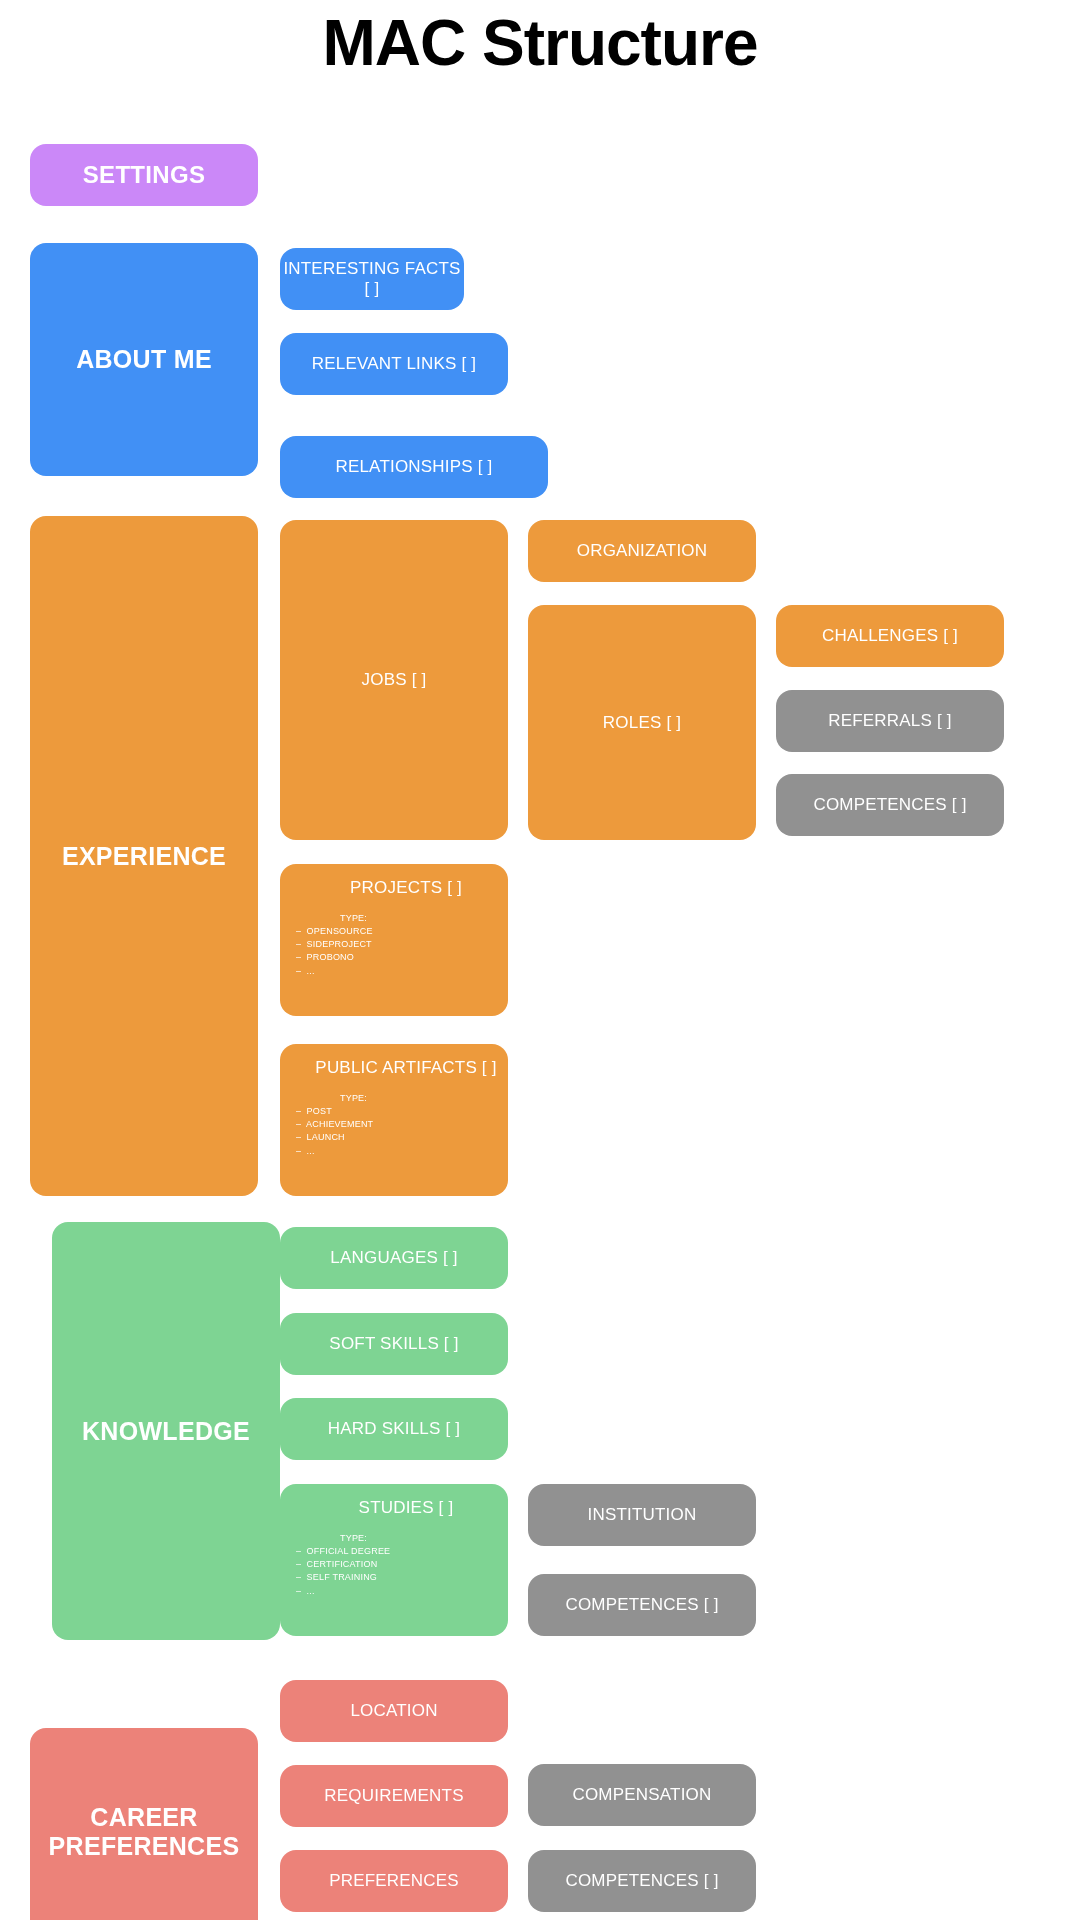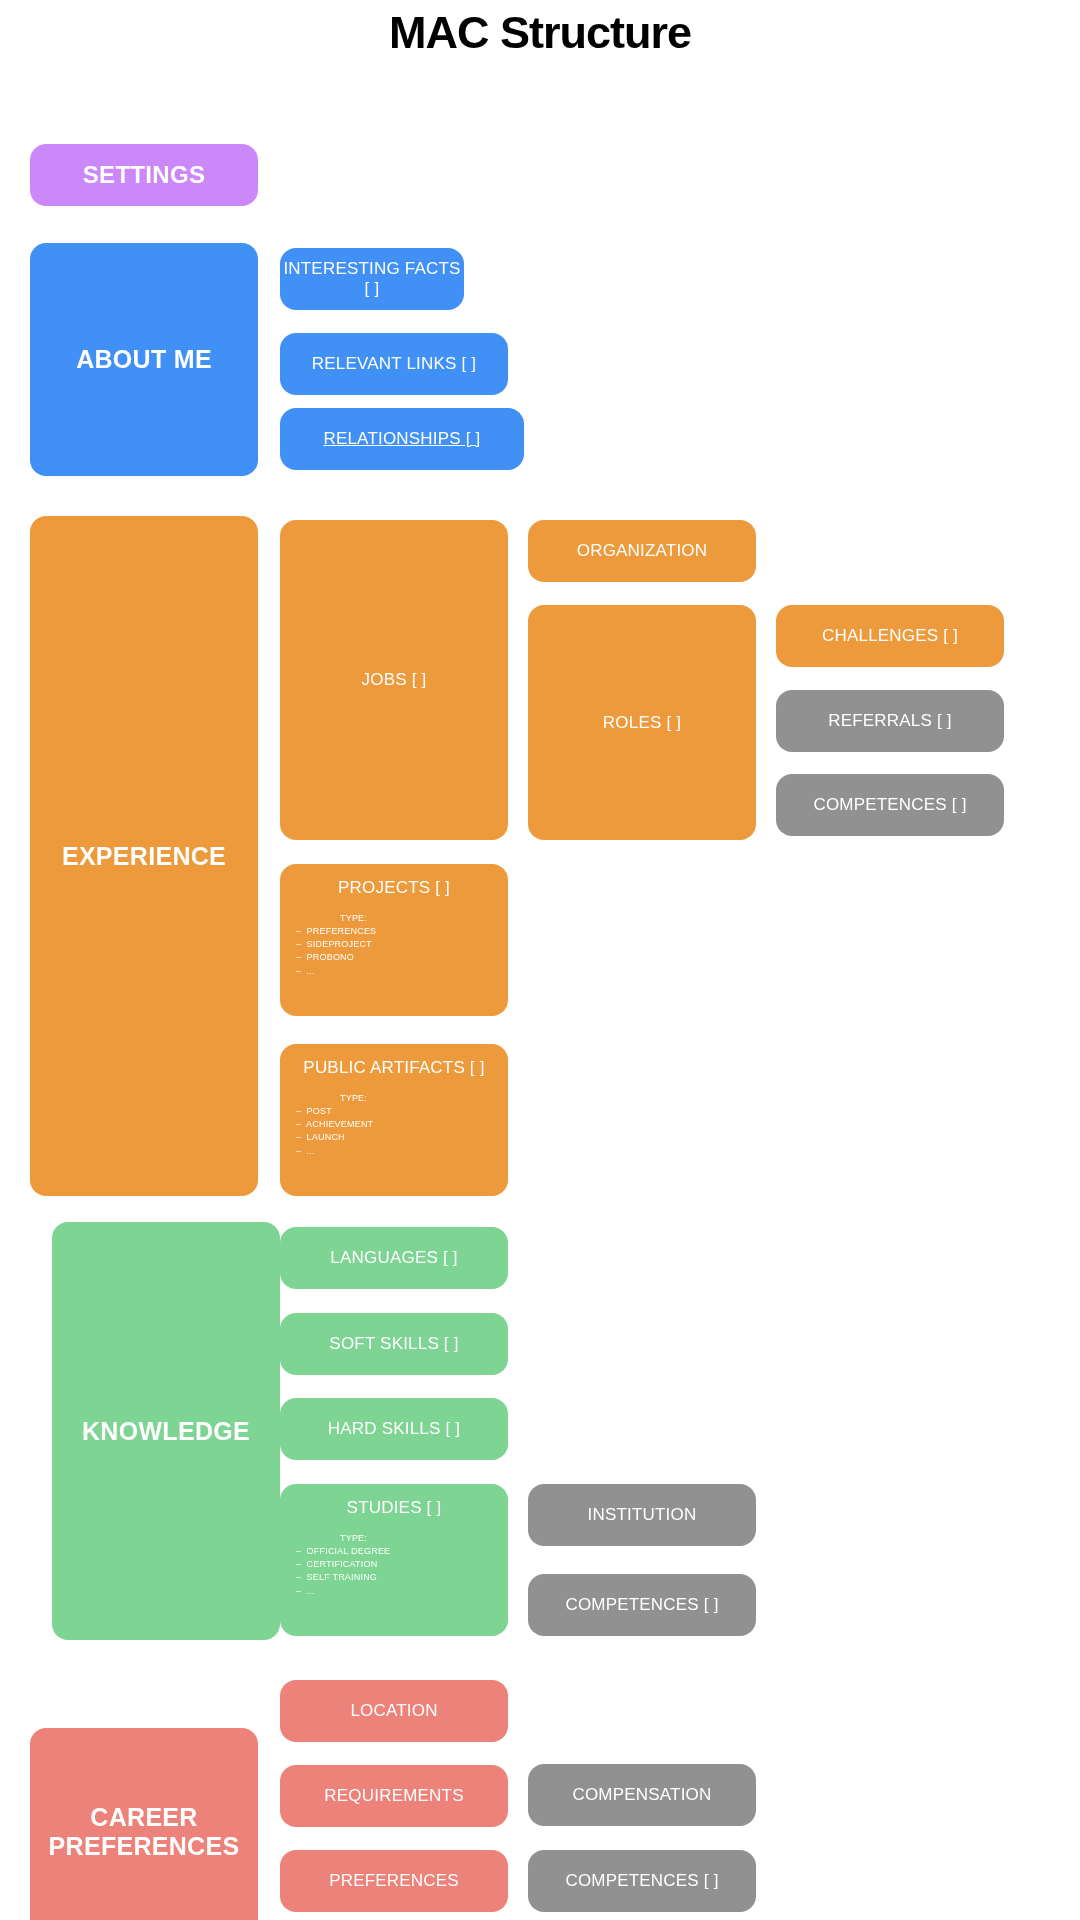--- a/index.html
+++ b/index.html
@@ -19,21 +19,21 @@
     width: 1080px;
     height: 1920px;
   }
 
   .page-title {
     position: absolute;
     left: 0;
     top: 8px;
     width: 1080px;
     text-align: center;
-    font-size: 45px;
+    font-size: 64px;
     font-weight: bold;
     letter-spacing: -1px;
     color: #000000;
     line-height: 1.1;
   }
 
   .box {
     position: absolute;
     border-radius: 16px;
     color: #ffffff;
@@ -77,20 +77,21 @@
   }
 
   
   .has-list {
     justify-content: flex-start;
     align-items: stretch;
     padding: 14px 16px 12px 16px;
   }
   .has-list .lbl {
     margin-bottom: 14px;
+    margin-left: 12px;
   }
   .type-list {
     text-align: left;
     font-size: 9px;
     line-height: 1.48;
     letter-spacing: 0.2px;
     color: #ffffff;
   }
   .type-list .type-head {
     display: block;
@@ -114,21 +115,21 @@
 
   <div class="box c-blue t-root" style="left:30px; top:243px; width:228px; height:233px;">
     <span class="lbl">ABOUT ME</span>
   </div>
   <div class="box c-blue t-child" style="left:280px; top:248px; width:184px; height:62px;">
     <span class="lbl">INTERESTING FACTS [ ]</span>
   </div>
   <div class="box c-blue t-child" style="left:280px; top:333px; width:228px; height:62px;">
     <span class="lbl">RELEVANT LINKS [ ]</span>
   </div>
-  <div class="box c-blue t-child" style="left:280px; top:408px; width:244px; height:62px;text-decoration:underline;">
+  <div class="box c-blue t-child" style="left:280px; top:436px; width:268px; height:62px;">
     <span class="lbl">RELATIONSHIPS [ ]</span>
   </div>
 
   <div class="box c-orange t-root" style="left:30px; top:516px; width:228px; height:680px;">
     <span class="lbl">EXPERIENCE</span>
   </div>
 
   <div class="box c-orange t-child" style="left:280px; top:520px; width:228px; height:320px;">
     <span class="lbl">JOBS [ ]</span>
   </div>
@@ -148,21 +149,21 @@
     <span class="lbl">REFERRALS [ ]</span>
   </div>
   <div class="box c-gray t-child" style="left:776px; top:774px; width:228px; height:62px;">
     <span class="lbl">COMPETENCES [ ]</span>
   </div>
 
   <div class="box c-orange t-child has-list" style="left:280px; top:864px; width:228px; height:152px;">
     <span class="lbl">PROJECTS [ ]</span>
     <div class="type-list">
       <span class="type-head">TYPE:</span>
-      <span class="type-item">–  PREFERENCES</span>
+      <span class="type-item">–  OPENSOURCE</span>
       <span class="type-item">–  SIDEPROJECT</span>
       <span class="type-item">–  PROBONO</span>
       <span class="type-item">–  ...</span>
     </div>
   </div>
 
   <div class="box c-orange t-child has-list" style="left:280px; top:1044px; width:228px; height:152px;">
     <span class="lbl">PUBLIC ARTIFACTS [ ]</span>
     <div class="type-list">
       <span class="type-head">TYPE:</span>

